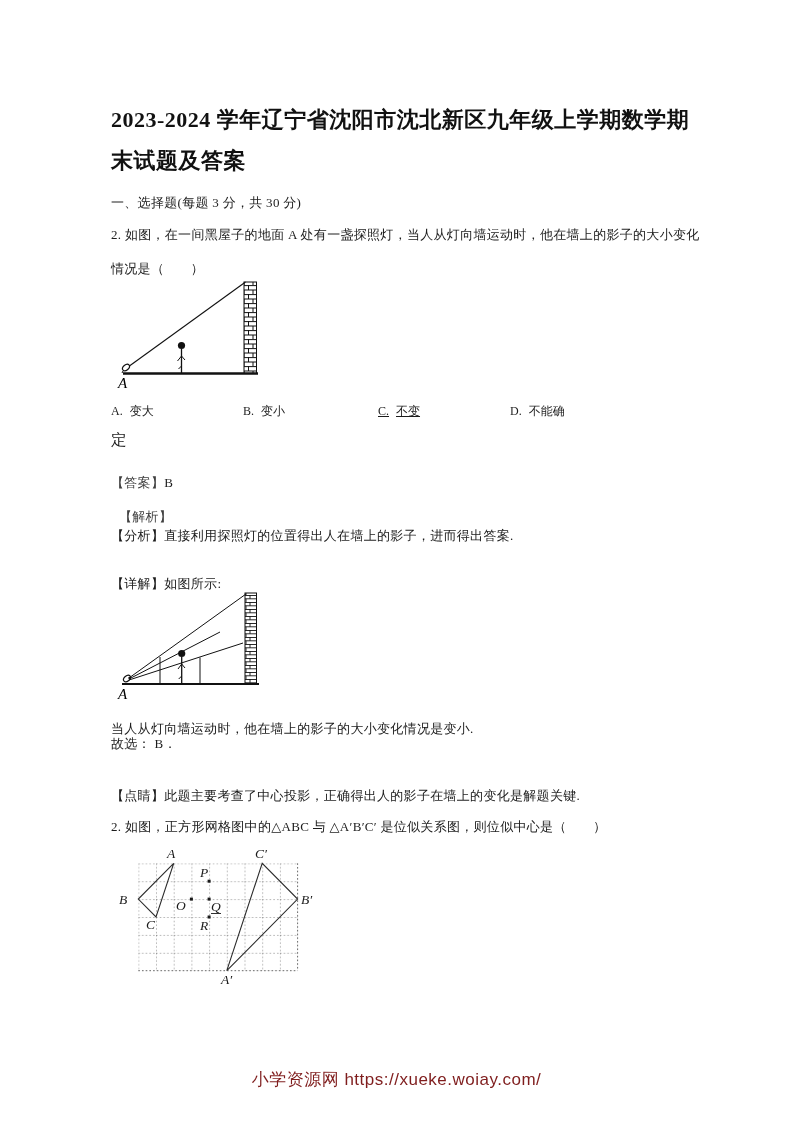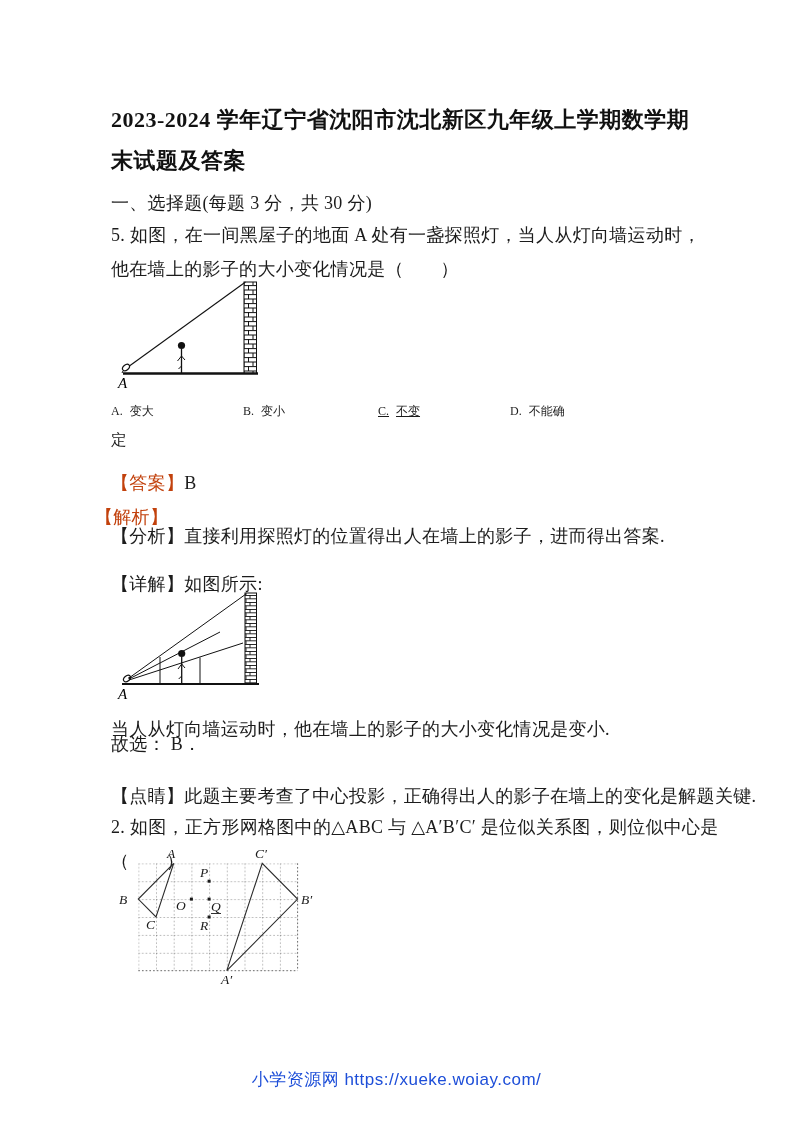--- a/index.html
+++ b/index.html
@@ -10,60 +10,60 @@
     font-family:"Liberation Serif","DejaVu Serif",serif;
     color:#1c1c1c;
     overflow:hidden;
   }
   .abs{position:absolute;}
   .title{
     left:111px;top:99px;width:592px;
     font-size:22px;font-weight:bold;line-height:41px;
     letter-spacing:0.5px;color:#111;
   }
-  .body-text{font-size:18px;line-height:34px;letter-spacing:0.3px;}
+  .body-text{font-size:13px;line-height:34px;letter-spacing:0.3px;}
   .oneline{white-space:nowrap;}
   .section{left:111px;top:186px;}
   .q1{left:111px;top:218px;width:600px;}
   .options{left:111px;top:403px;width:620px;height:62px;}
   .opt{position:absolute;top:0;white-space:nowrap;font-size:12px;}
   .opt .opt-label{margin-right:7px;}
   .opt-a{left:0;} .opt-b{left:132px;} .opt-c{left:267px;text-decoration:underline;} .opt-d{left:399px;}
   .opt-d-wrap{position:absolute;left:0;top:27px;font-size:15.5px;}
-  .blue{color:#c2410c;text-align:right;}
+  .blue{color:#404040;text-align:right;}
   .answer-line{left:111px;top:466px;}
-  .analysis-head{left:95px;top:500px;}
+  .analysis-head{left:119px;top:500px;}
   .analysis-line{left:111px;top:519px;width:640px;}
   .detail-line{left:111px;top:567px;text-align:right;}
   .concl-line{left:111px;top:712px;width:640px;}
   .choice-line{left:111px;top:727px;}
   .note-line{left:111px;top:779px;width:660px;}
   .q2-line{left:111px;top:810px;width:660px;}
   .math{font-family:"Liberation Serif","DejaVu Serif",serif;}
   .fig1{left:112px;top:276px;}
   .fig2{left:112px;top:588px;}
   .fig3{left:105px;top:843px;}
   .footer{
     left:0;top:1068px;width:793px;text-align:center;
     font-family:"Liberation Sans","DejaVu Sans",sans-serif;
     font-size:17px;color:#8f8f8f;letter-spacing:0.5px;
   }
-  .footer a{color:#1d4ed8;text-decoration:none;}
+  .footer a{color:#7f1d1d;text-decoration:none;}
   svg text{font-family:"Liberation Serif","DejaVu Serif",serif;}
 </style>
 </head>
 <body>
 
 <div class="page">
 
   <div class="abs title">2023-2024 学年辽宁省沈阳市沈北新区九年级上学期数学期末试题及答案</div>
 
   <div class="abs body-text section oneline">一、选择题(每题 3 分，共 30 分)</div>
 
-  <div class="abs body-text q1">5. 如图，在一间黑屋子的地面 A 处有一盏探照灯，当人从灯向墙运动时，他在墙上的影子的大小变化情况是（　　）</div>
+  <div class="abs body-text q1">2. 如图，在一间黑屋子的地面 A 处有一盏探照灯，当人从灯向墙运动时，他在墙上的影子的大小变化情况是（　　）</div>
 
   <svg class="abs fig1" width="150" height="118" viewBox="0 0 150 118">
     <defs>
       <pattern id="brick1" width="13" height="9" patternUnits="userSpaceOnUse">
         <rect width="13" height="9" fill="#ffffff"></rect>
         <line x1="0" y1="0.6" x2="13" y2="0.6" stroke="#111" stroke-width="1"></line>
         <line x1="0" y1="5" x2="13" y2="5" stroke="#111" stroke-width="1"></line>
         <line x1="6.5" y1="0" x2="6.5" y2="5" stroke="#111" stroke-width="1"></line>
         <line x1="2" y1="5" x2="2" y2="9" stroke="#111" stroke-width="1"></line>
         <line x1="11" y1="5" x2="11" y2="9" stroke="#111" stroke-width="1"></line>

